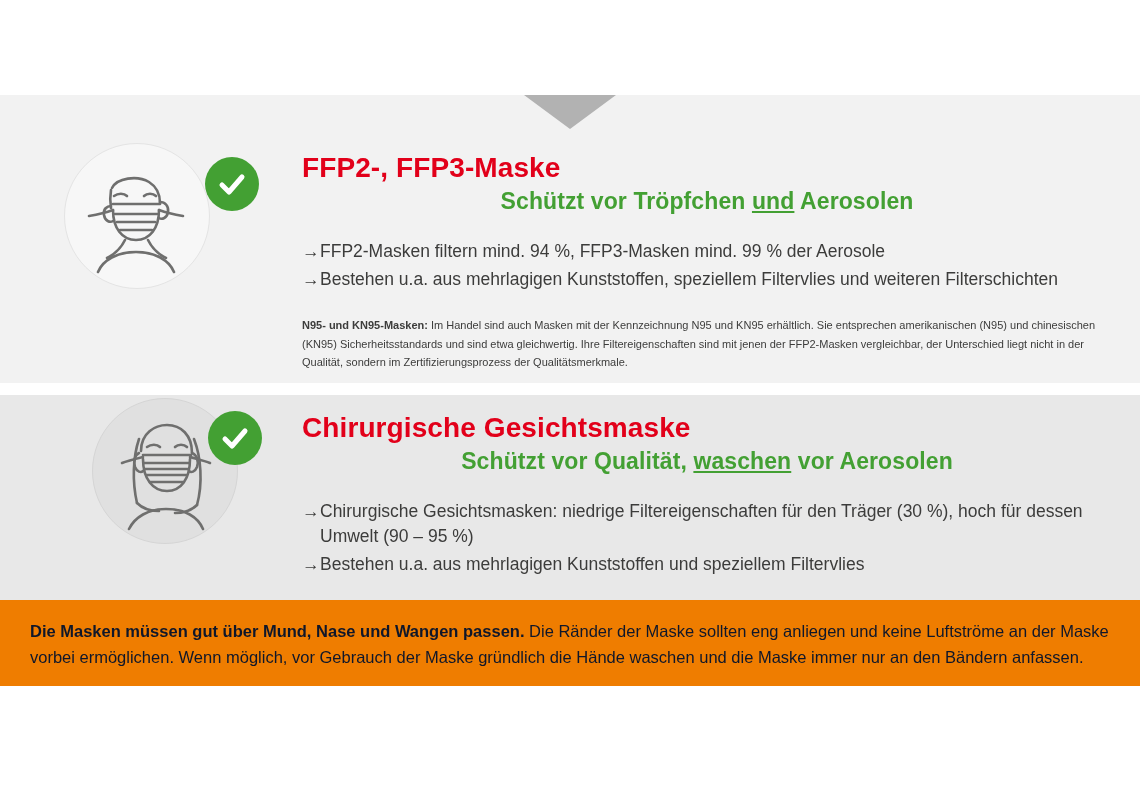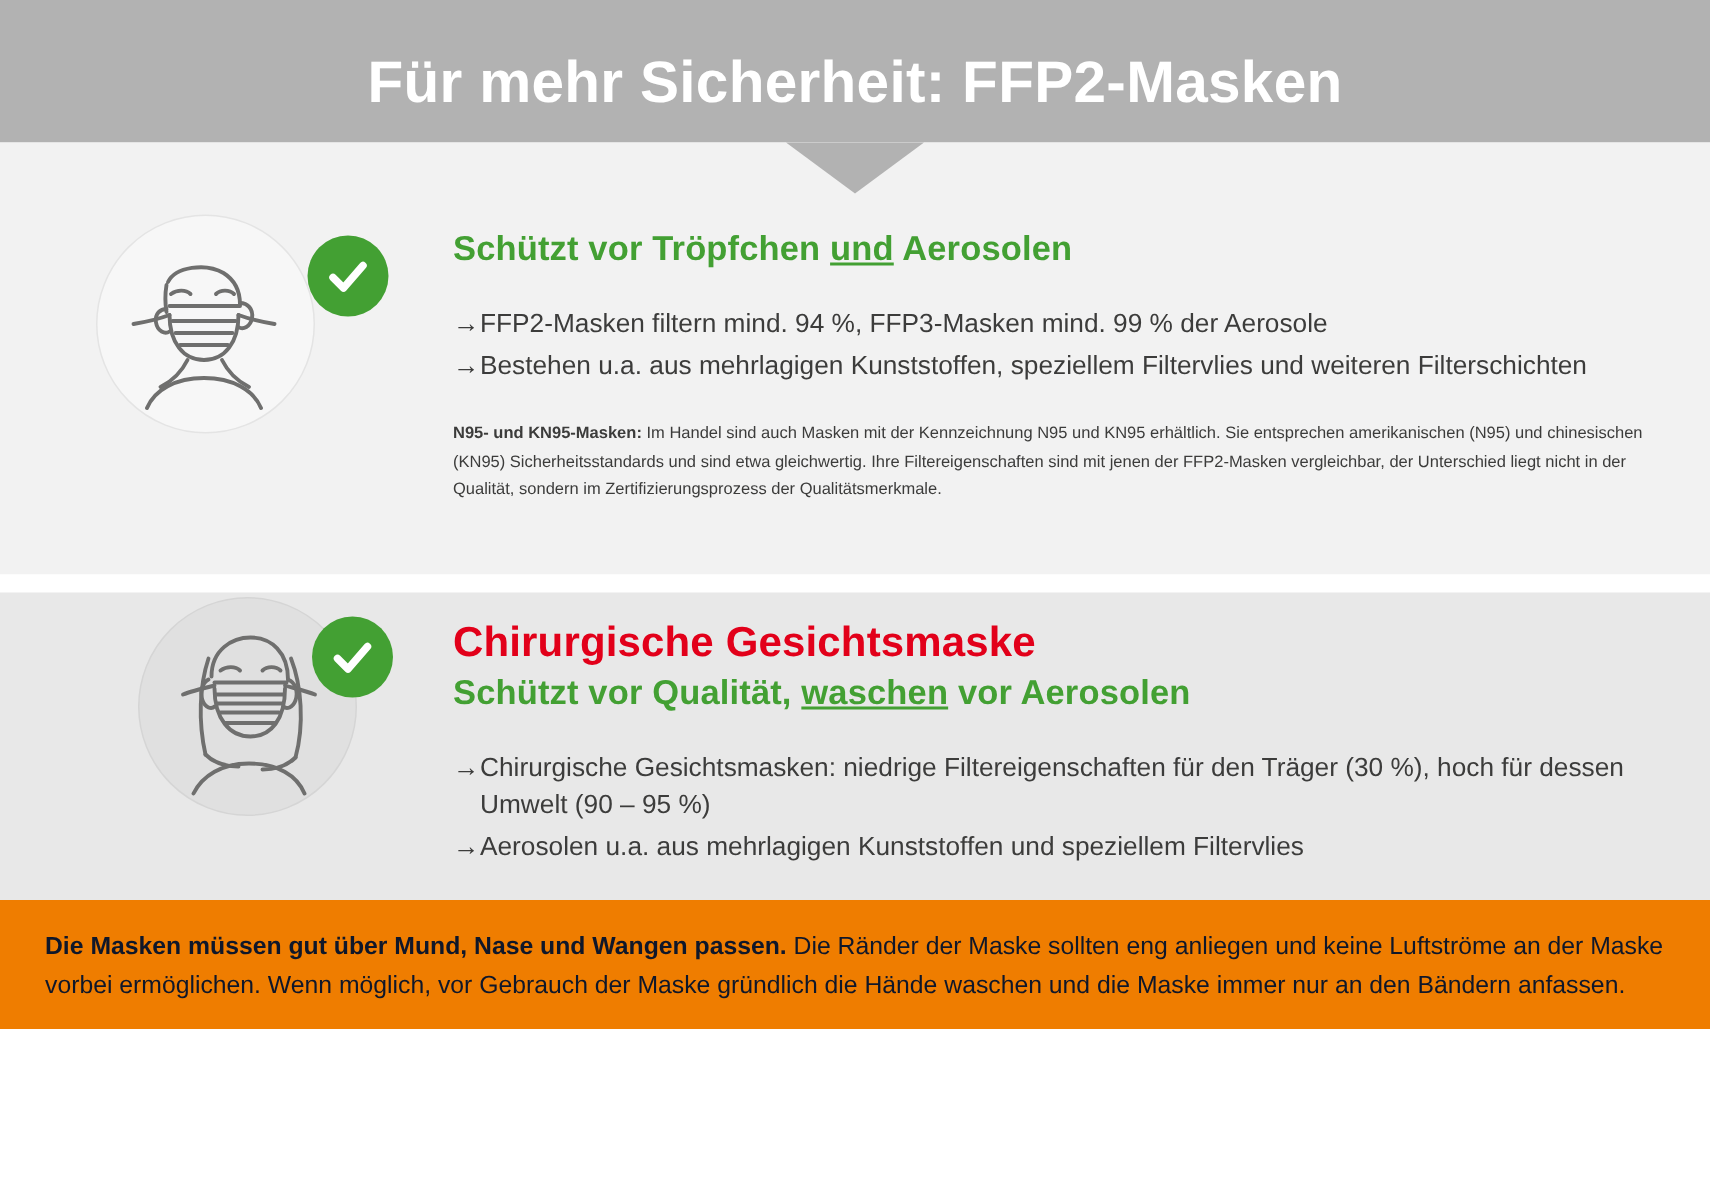--- a/index.html
+++ b/index.html
@@ -78,20 +78,21 @@
     font-weight:bold;
     margin:0 0 4px 0;
     letter-spacing:0.1px;
   }
   .h-green{
     color:#43a033;
     font-size:23px;
     font-weight:bold;
     margin:0;
     letter-spacing:0.1px;
+    text-align:center;
   }
   .h-green .u{text-decoration:underline;}
   .bullets{
     margin:24px 0 0 0;
     font-size:17.5px;
     line-height:25px;
     color:#3c3c3b;
   }
   .bullet{
     display:flex;
@@ -126,23 +127,20 @@
   .footer{
     position:absolute;left:0;top:686px;width:1140px;height:102px;
     background:#ffffff;
   }
 </style>
 </head>
 <body>
 
 <div class="poster">
 
-  <div class="header">
-    <div class="header-title">Für mehr Sicherheit: FFP2-Masken</div>
-  </div>
   <div class="header-notch"></div>
 
   <div class="panel-1"></div>
 
   <div class="icon-circle circle-1">
     <svg class="face-svg" viewBox="0 0 144 144" aria-hidden="true">
       <g fill="none" stroke="#6f6f6e" stroke-width="2.6" stroke-linecap="round" stroke-linejoin="round">
         <path d="M47 44 C52 34, 72 31, 84 38 C92 43, 95 51, 95 59"></path>
         <path d="M46 46 C45 52, 45 58, 46 64"></path>
         <path d="M95 58 C100 58, 104 62, 103 68 C102 74, 97 76, 94 74"></path>
@@ -162,20 +160,21 @@
       </g>
     </svg>
   </div>
   <div class="check-badge check-1">
     <svg width="32" height="32" viewBox="0 0 32 32" aria-hidden="true">
       <path d="M6 17 L13 24 L26 9" fill="none" stroke="#ffffff" stroke-width="5" stroke-linecap="round" stroke-linejoin="round"></path>
     </svg>
   </div>
 
   <div class="block-1">
+    <div class="h-red">FFP2-, FFP3-Maske</div>
     <div class="h-green"><span>Schützt vor Tröpfchen </span><span class="u">und</span><span> Aerosolen</span></div>
 
     <div class="bullets">
       <div class="bullet">
         <span class="arrow">→</span>
         <span class="btext">FFP2-Masken filtern mind. 94 %, FFP3-Masken mind. 99 % der Aerosole</span>
       </div>
       <div class="bullet">
         <span class="arrow">→</span>
         <span class="btext">Bestehen u.a. aus mehrlagigen Kunststoffen, speziellem Filtervlies und weiteren Filterschichten</span>
@@ -223,21 +222,21 @@
     <div class="h-red">Chirurgische Gesichtsmaske</div>
     <div class="h-green"><span>Schützt vor Qualität, </span><span class="u">waschen</span><span> vor Aerosolen</span></div>
 
     <div class="bullets">
       <div class="bullet">
         <span class="arrow">→</span>
         <span class="btext">Chirurgische Gesichtsmasken: niedrige Filtereigenschaften für den Träger (30 %), hoch für dessen Umwelt (90 – 95 %)</span>
       </div>
       <div class="bullet">
         <span class="arrow">→</span>
-        <span class="btext">Aerosolen u.a. aus mehrlagigen Kunststoffen und speziellem Filtervlies</span>
+        <span class="btext">Bestehen u.a. aus mehrlagigen Kunststoffen und speziellem Filtervlies</span>
       </div>
     </div>
   </div>
 
   <div class="orange">
     <div class="orange-text"><b>Die Masken müssen gut über Mund, Nase und Wangen passen.</b><span> Die Ränder der Maske sollten eng anliegen und keine Luftströme an der Maske vorbei ermöglichen. Wenn möglich, vor Gebrauch der Maske gründlich die Hände waschen und die Maske immer nur an den Bändern anfassen.</span></div>
   </div>
 
   <div class="footer">
     

